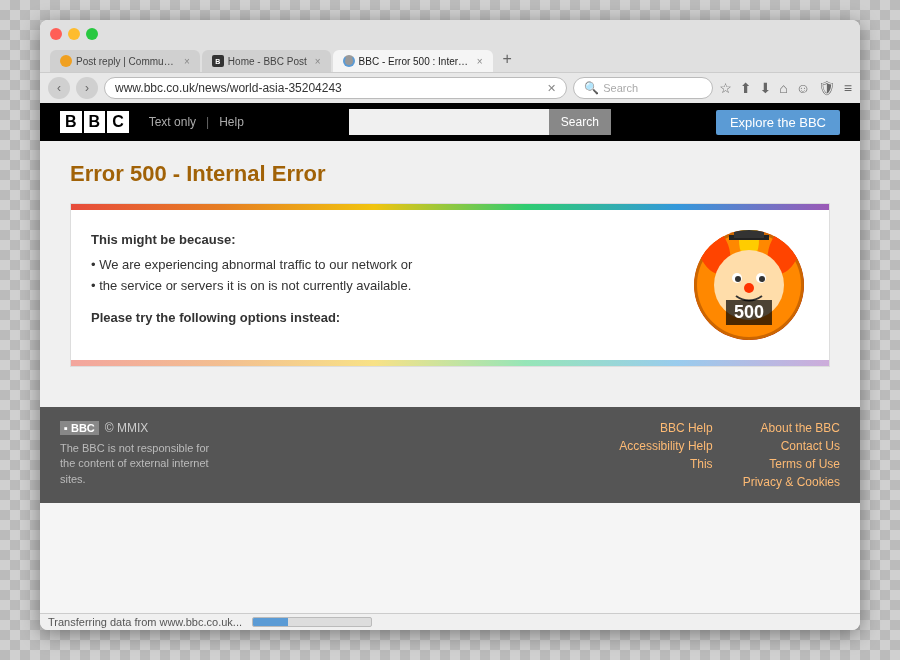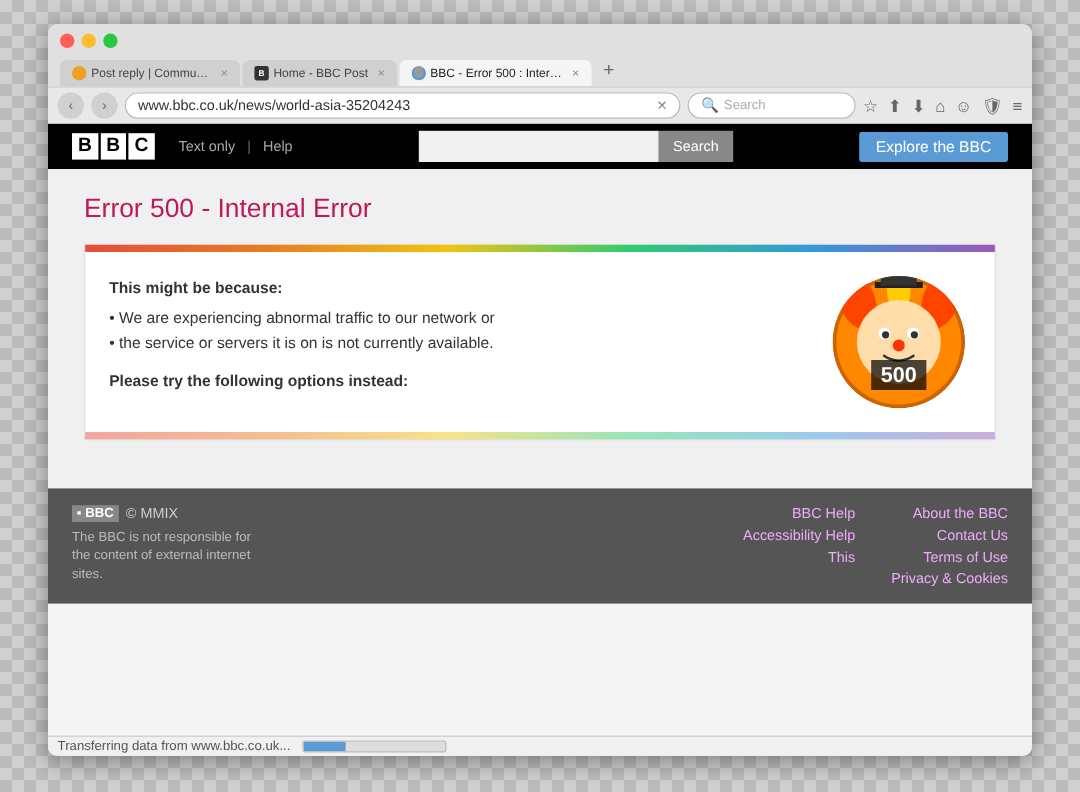--- a/index.html
+++ b/index.html
@@ -295,22 +295,22 @@
     }
 
     
     .error-page-body {
       padding: 20px 30px;
       background: #f0f0f0;
     }
 
     .error-title {
       font-size: 22px;
-      font-weight: normal;
-      color: #be185d;
+      font-weight: bold;
+      color: #a16207;
       margin-bottom: 16px;
     }
 
     
     .error-box {
       background: white;
       border: 1px solid #ddd;
       margin-bottom: 20px;
       position: relative;
     }
@@ -441,21 +441,21 @@
     }
 
     .footer-links-col {
       display: flex;
       flex-direction: column;
       gap: 4px;
       text-align: right;
     }
 
     .footer-links-col a {
-      color: #f0abfc;
+      color: #fdba74;
       text-decoration: none;
       font-size: 12px;
       text-align: right;
     }
 
     
     .status-bar {
       background: #f0f0f0;
       border-top: 1px solid #ccc;
       padding: 2px 8px;

